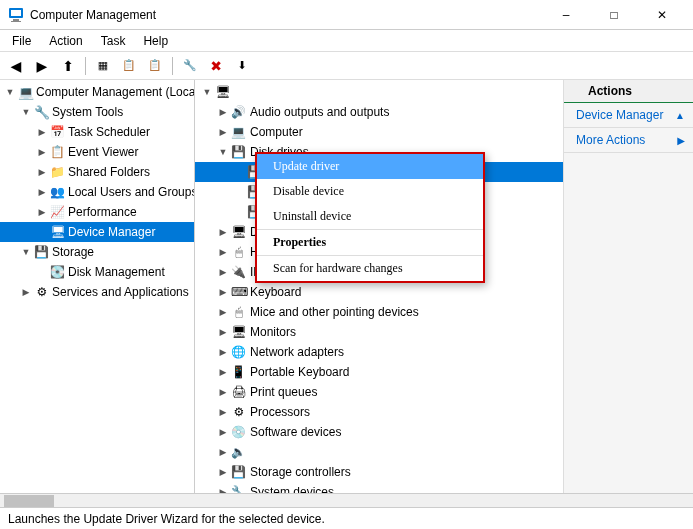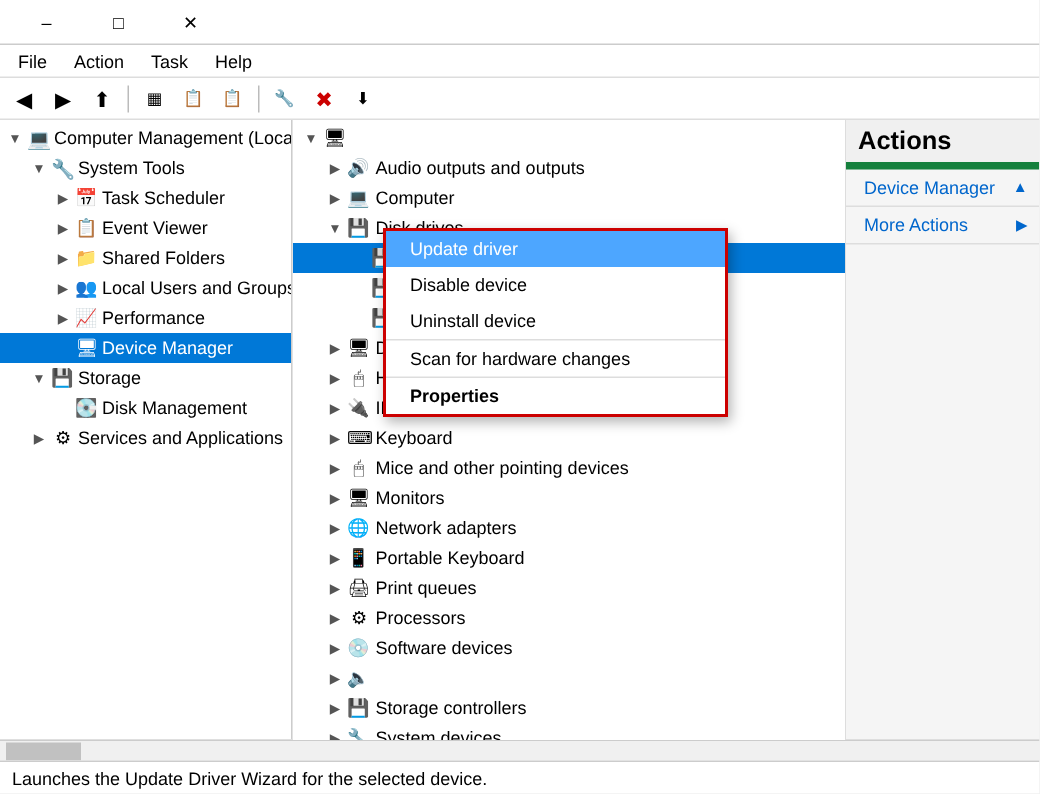--- a/index.html
+++ b/index.html
@@ -191,43 +191,44 @@
       border: 2px solid #cc0000;
       box-shadow: 2px 3px 8px rgba(0,0,0,0.3);
       z-index: 100;
     }
     .ctx-item {
       padding: 5px 16px;
       cursor: pointer;
       font-size: 12px;
       display: flex;
       align-items: center;
+      font-family: Liberation Serif, serif;
     }
     .ctx-item.highlighted { background: #4da6ff; color: #fff; }
     .ctx-item.separator-before {
       border-top: 1px solid #ddd;
     }
     .ctx-item.bold { font-weight: bold; }
 
     
     .actions-panel {
       width: 130px;
       min-width: 130px;
       background: #f5f5f5;
       border-left: 1px solid #ddd;
       display: flex;
       flex-direction: column;
       overflow: hidden;
     }
     .actions-header {
       background: #f0f0f0;
-      border-bottom: 5px solid #15803d;
-      padding: 4px 8px;
+      border-bottom: 1px solid #15803d;
+      padding: 4px 24px;
       font-weight: bold;
-      font-size: 17px;
+      font-size: 12px;
     }
     .actions-section {
       padding: 2px 0;
       border-bottom: 1px solid #ddd;
     }
     .actions-item {
       padding: 3px 8px 3px 12px;
       font-size: 12px;
       color: #0066cc;
       cursor: pointer;
@@ -263,20 +264,29 @@
       width: 50px;
       height: 12px;
       background: #c1c1c1;
       margin-left: 4px;
     }
   </style>
 </head>
 <body>
 
 <div class="title-bar">
+  <div class="title-bar-left">
+    <svg class="title-bar-icon" viewBox="0 0 16 16">
+      <rect x="1" y="1" width="14" height="10" fill="#0078d7" rx="1"></rect>
+      <rect x="3" y="3" width="10" height="6" fill="#fff"></rect>
+      <rect x="5" y="12" width="6" height="2" fill="#888"></rect>
+      <rect x="3" y="14" width="10" height="1" fill="#888"></rect>
+    </svg>
+    <span class="title-bar-title">Computer Management</span>
+  </div>
   <div class="title-bar-controls">
     <button class="title-btn">–</button>
     <button class="title-btn">□</button>
     <button class="title-btn close">✕</button>
   </div>
 </div>
 
 <div class="menu-bar">
   <span class="menu-item">File</span>
   <span class="menu-item">Action</span>
@@ -494,22 +504,22 @@
       <div class="dev-item" style="padding-left:20px;">
         <span class="dev-expand">▶</span>
         <span class="dev-icon" style="font-size:12px;">🔧</span>
         <span class="dev-label">System devices</span>
       </div>
 
       <div class="context-menu">
         <div class="ctx-item highlighted">Update driver</div>
         <div class="ctx-item">Disable device</div>
         <div class="ctx-item">Uninstall device</div>
+        <div class="ctx-item separator-before bold" style="font-weight:bold;">Properties</div>
         <div class="ctx-item separator-before">Scan for hardware changes</div>
-        <div class="ctx-item separator-before bold" style="font-weight:bold;">Properties</div>
       </div>
     </div>
 
     <div class="actions-panel">
       <div class="actions-header">
         <span>Actions</span>
       </div>
       <div class="actions-section">
         <div class="actions-item">
           <span>Device Manager</span>

